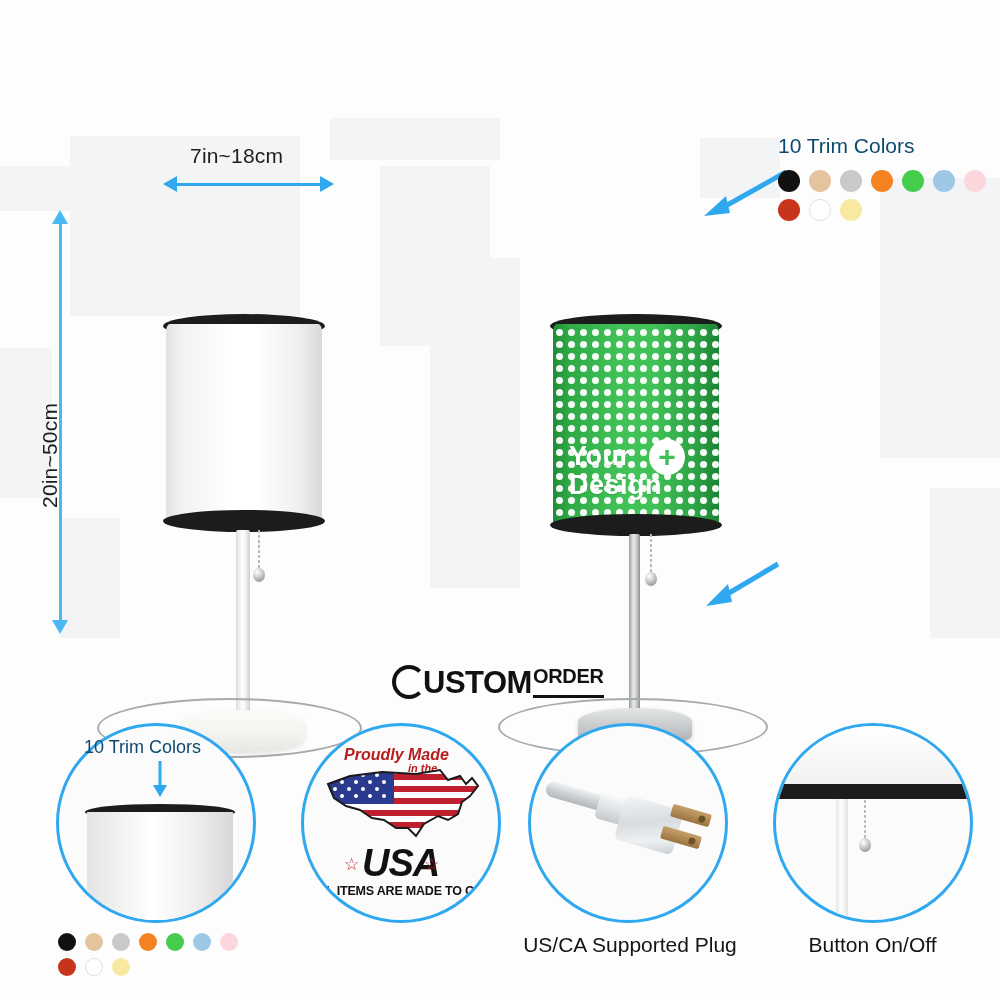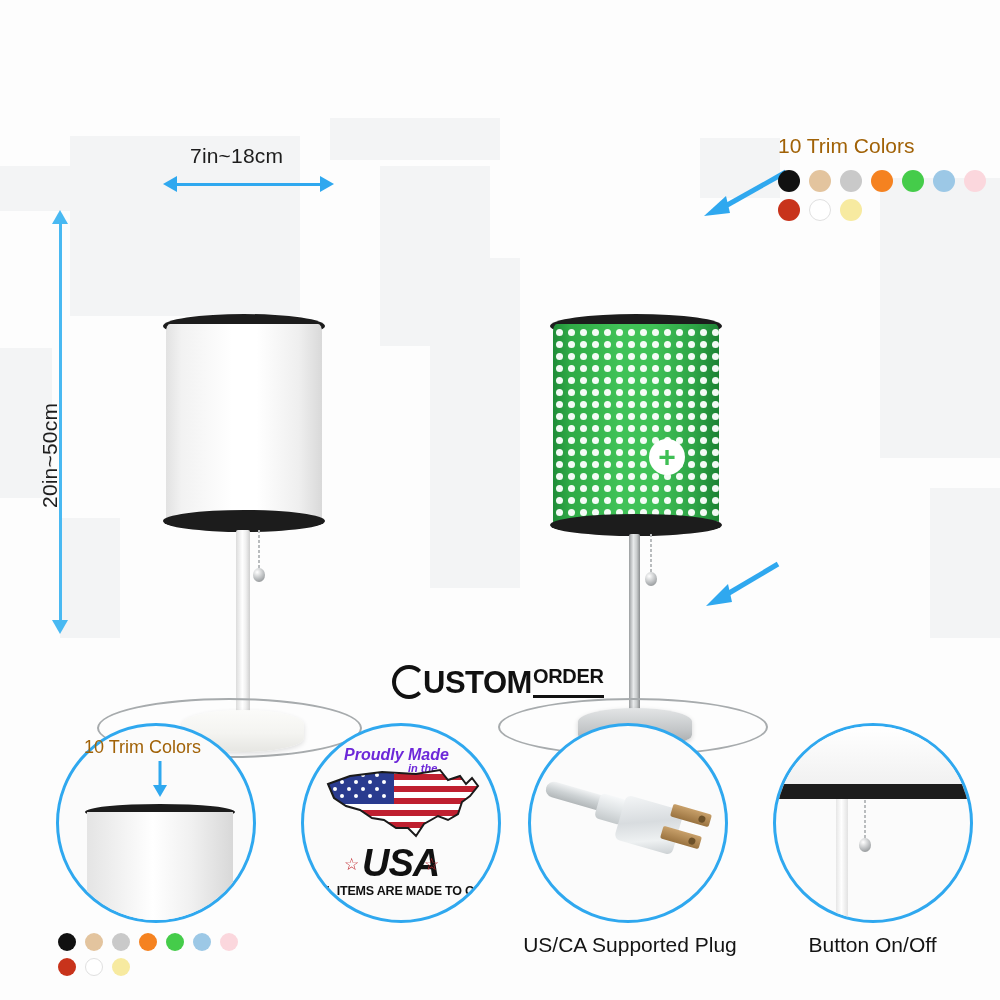--- a/index.html
+++ b/index.html
@@ -100,21 +100,21 @@
   .plus-badge {
     position: absolute; width: 36px; height: 36px; border-radius: 50%;
     background: #ffffff; color: #3fbf55;
     display: flex; align-items: center; justify-content: center;
     font-size: 30px; font-weight: bold; line-height: 1;
   }
 
   
   .swatch-group { position: absolute; display: flex; flex-wrap: wrap; }
   .swatch { border-radius: 50%; margin-right: 9px; margin-bottom: 7px; }
-  .callout-label { position: absolute; color: #a16207; font-size: 21px; white-space: nowrap; }
+  .callout-label { position: absolute; color: #0c4a6e; font-size: 21px; white-space: nowrap; }
 
   .diag-arrow { position: absolute; }
 
   
   .logo { position: absolute; display: flex; }
   .logo-c {
     width: 34px; height: 34px; border: 4px solid #111; border-radius: 50%;
     border-right-color: transparent; margin-right: -3px; margin-bottom: 1px;
   }
   .logo-main { font-size: 31px; font-weight: bold; letter-spacing: -0.5px; color:#111; }
@@ -129,21 +129,21 @@
   .circle {
     position: absolute; border-radius: 50%; border: 3px solid #2fa8ef;
     background: #fbfbfb; overflow: hidden;
   }
   .panel-caption {
     position: absolute; text-align: center; color: #141414;
     font-size: 21px; white-space: nowrap;
   }
 
   
-  .usa-top { position: absolute; font-style: italic; font-weight: bold; color: #6d28d9; }
+  .usa-top { position: absolute; font-style: italic; font-weight: bold; color: #b91c1c; }
   .usa-word { position: absolute; font-style: italic; font-weight: bold; color:#111; font-size: 38px; letter-spacing: -1px; }
   .usa-sub { position: absolute; font-weight: bold; color:#111; font-size: 12.5px; letter-spacing: -0.2px; white-space: nowrap;}
   .star { position: absolute; color: #c1272d; font-size: 17px; }
 
   
   .plug-body { position: absolute; border-radius: 6px;
     background: linear-gradient(160deg,#f4f6f7,#d8dcdf 45%,#eef1f2 75%,#c9ced1); }
   .plug-prong { position: absolute; border-radius: 2px;
     background: linear-gradient(180deg,#c8a06a,#9a7340); }
   .plug-prong b { position:absolute; display:block; width:7px; height:7px; border-radius:50%;
@@ -438,20 +438,24 @@
             <i style="left: 63px; top: 197px;"></i>
             <i style="left: 75px; top: 197px;"></i>
             <i style="left: 87px; top: 197px;"></i>
             <i style="left: 99px; top: 197px;"></i>
             <i style="left: 111px; top: 197px;"></i>
             <i style="left: 123px; top: 197px;"></i>
             <i style="left: 135px; top: 197px;"></i>
             <i style="left: 147px; top: 197px;"></i>
             <i style="left: 159px; top: 197px;"></i>
           </div>
+        <div class="design-txt" style="left:16px;top:118px;">
+          <span>Your</span><br>
+          <span>Design</span>
+        </div>
         <div class="plus-badge" style="left:96px;top:115px;">+</div>
       </div>
       <div class="trim-cap" style="left:120px;top:396px;width:172px;height:22px;"></div>
 
       <div class="chain" style="left:220px;top:416px;height:42px;"></div>
       <div class="chain-ball" style="left:215px;top:454px;"></div>
 
       <div class="stem stem-silver" style="left:199px;top:416px;width:11px;height:180px;"></div>
       <div class="cord" style="left:68px;top:580px;width:270px;height:58px;"></div>
       <div class="base base-silver" style="left:148px;top:590px;width:114px;height:40px;"></div>

